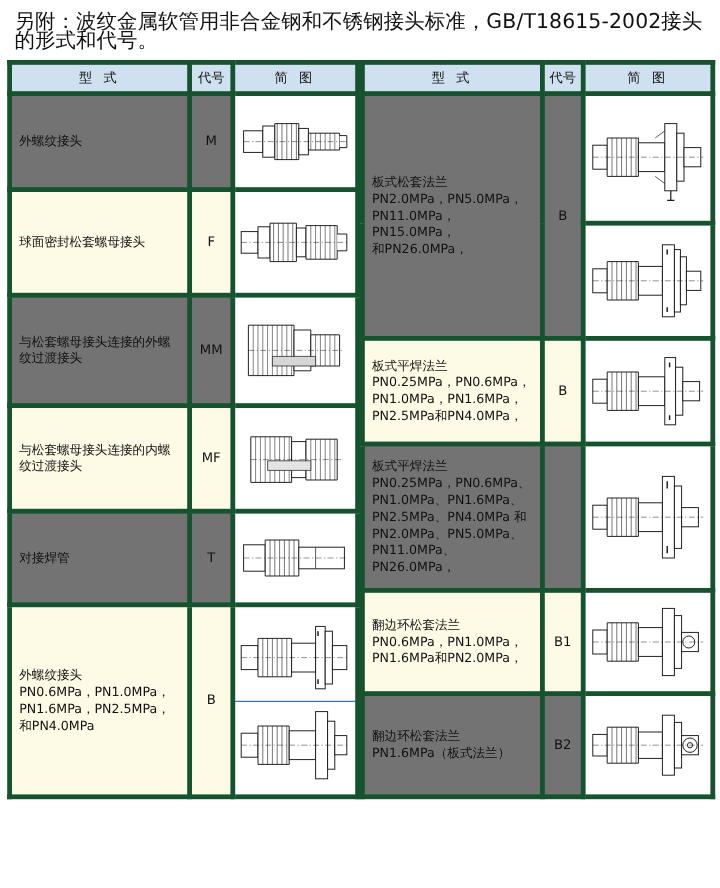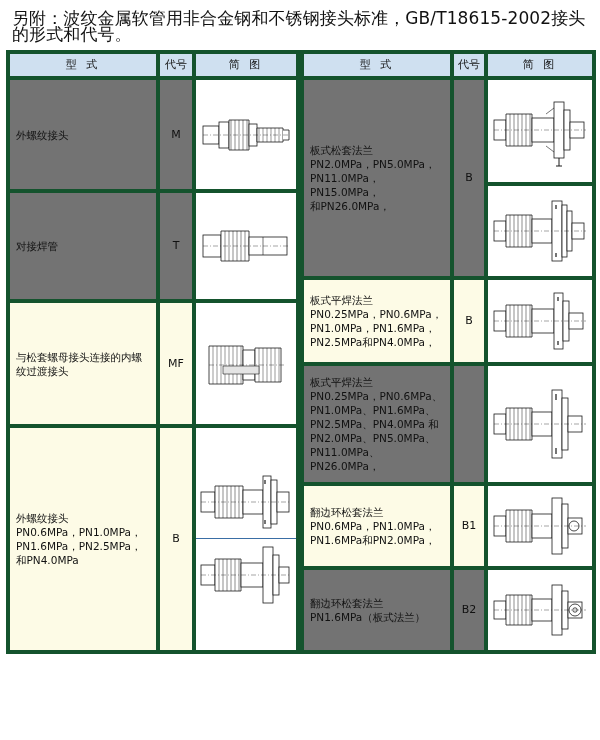--- a/index.html
+++ b/index.html
@@ -117,56 +117,96 @@
                 <rect x="52" y="20" width="8" height="22" fill="#ffffff"></rect>
                 <path d="M60 24 L86 24 L86 38 L60 38 Z" fill="#ffffff"></path>
                 <path d="M62 24 L62 38 M66 24 L66 38 M70 24 L70 38 M74 24 L74 38 M78 24 L78 38 M82 24 L82 38" stroke-width="0.45"></path>
                 <path d="M86 26 L92 26 L92 36 L86 36" fill="#ffffff"></path>
                 <path d="M6 31 L92 31" stroke-dasharray="5,2,1,2" stroke-width="0.4"></path>
               </g>
             </svg>
           </td>
         </tr>
 
-
-
-        <tr style="height:78px">
+        <tr style="height:88px">
+          <td class="yellow">
+            <div class="cell-text">球面密封松套螺母接头</div>
+          </td>
+          <td class="yellow cell-code">F</td>
+          <td class="fig">
+            <svg width="98" height="66" viewBox="0 0 98 66">
+              <g fill="none" stroke="#1a1a1a" stroke-width="0.8">
+                <rect x="4" y="24" width="14" height="18" fill="#ffffff"></rect>
+                <rect x="18" y="20" width="10" height="26" fill="#ffffff"></rect>
+                <path d="M28 17 L50 17 L50 49 L28 49 Z" fill="#ffffff"></path>
+                <path d="M31 17 L31 49 M35 17 L35 49 M39 17 L39 49 M43 17 L43 49 M47 17 L47 49" stroke-width="0.5"></path>
+                <path d="M50 21 L58 21 L58 45 L50 45 Z" fill="#ffffff"></path>
+                <path d="M58 19 L84 19 L84 47 L58 47 Z" fill="#ffffff"></path>
+                <path d="M62 19 L62 47 M66 19 L66 47 M70 19 L70 47 M74 19 L74 47 M78 19 L78 47 M82 19 L82 47" stroke-width="0.45"></path>
+                <path d="M84 26 L92 26 L92 40 L84 40" fill="#ffffff"></path>
+                <path d="M4 33 L92 33" stroke-dasharray="5,2,1,2" stroke-width="0.4"></path>
+              </g>
+            </svg>
+          </td>
+        </tr>
+
+        <tr style="height:92px">
           <td class="white">
-            <div class="cell-text">对接焊管</div>
-          </td>
-          <td class="white cell-code">T</td>
-          <td class="fig">
-            <svg width="98" height="58" viewBox="0 0 98 58">
-              <g fill="none" stroke="#1a1a1a" stroke-width="0.8">
-                <rect x="6" y="18" width="18" height="22" fill="#ffffff"></rect>
-                <path d="M24 14 L52 14 L52 44 L24 44 Z" fill="#ffffff"></path>
-                <path d="M28 14 L28 44 M32 14 L32 44 M36 14 L36 44 M40 14 L40 44 M44 14 L44 44 M48 14 L48 44" stroke-width="0.5"></path>
-                <rect x="52" y="20" width="38" height="18" fill="#ffffff"></rect>
-                <path d="M66 20 L66 38" stroke-width="0.6"></path>
-                <path d="M6 29 L92 29" stroke-dasharray="5,2,1,2" stroke-width="0.4"></path>
+            <div class="cell-text">与松套螺母接头连接的外螺纹过渡接头</div>
+          </td>
+          <td class="white cell-code">MM</td>
+          <td class="fig">
+            <svg width="98" height="70" viewBox="0 0 98 70">
+              <g fill="none" stroke="#1a1a1a" stroke-width="0.8">
+                <path d="M10 14 L48 14 L48 56 L10 56 Z" fill="#ffffff"></path>
+                <path d="M14 14 L14 56 M18 14 L18 56 M22 14 L22 56 M26 14 L26 56 M30 14 L30 56 M34 14 L34 56 M38 14 L38 56 M42 14 L42 56 M46 14 L46 56" stroke-width="0.45"></path>
+                <path d="M48 18 L62 18 L62 52 L48 52 Z" fill="#ffffff"></path>
+                <path d="M62 22 L86 22 L86 48 L62 48 Z" fill="#ffffff"></path>
+                <path d="M66 22 L66 48 M70 22 L70 48 M74 22 L74 48 M78 22 L78 48 M82 22 L82 48" stroke-width="0.45"></path>
+                <path d="M30 40 L66 40 L66 48 L30 48 Z" fill="#d6d6d6" stroke-width="0.6"></path>
+                <path d="M10 35 L90 35" stroke-dasharray="5,2,1,2" stroke-width="0.4"></path>
               </g>
             </svg>
           </td>
         </tr>
 
         <tr style="height:88px">
           <td class="yellow">
             <div class="cell-text">与松套螺母接头连接的内螺纹过渡接头</div>
           </td>
           <td class="yellow cell-code">MF</td>
           <td class="fig">
             <svg width="98" height="68" viewBox="0 0 98 68">
               <g fill="none" stroke="#1a1a1a" stroke-width="0.8">
                 <path d="M12 16 L46 16 L46 54 L12 54 Z" fill="#ffffff"></path>
                 <path d="M16 16 L16 54 M20 16 L20 54 M24 16 L24 54 M28 16 L28 54 M32 16 L32 54 M36 16 L36 54 M40 16 L40 54 M44 16 L44 54" stroke-width="0.45"></path>
                 <path d="M46 20 L58 20 L58 50 L46 50 Z" fill="#ffffff"></path>
                 <path d="M58 18 L84 18 L84 52 L58 52 Z" fill="#ffffff"></path>
                 <path d="M62 18 L62 52 M66 18 L66 52 M70 18 L70 52 M74 18 L74 52 M78 18 L78 52 M82 18 L82 52" stroke-width="0.45"></path>
                 <path d="M26 36 L62 36 L62 44 L26 44 Z" fill="#e4e4e4" stroke-width="0.6"></path>
                 <path d="M12 35 L88 35" stroke-dasharray="5,2,1,2" stroke-width="0.4"></path>
+              </g>
+            </svg>
+          </td>
+        </tr>
+
+        <tr style="height:78px">
+          <td class="white">
+            <div class="cell-text">对接焊管</div>
+          </td>
+          <td class="white cell-code">T</td>
+          <td class="fig">
+            <svg width="98" height="58" viewBox="0 0 98 58">
+              <g fill="none" stroke="#1a1a1a" stroke-width="0.8">
+                <rect x="6" y="18" width="18" height="22" fill="#ffffff"></rect>
+                <path d="M24 14 L52 14 L52 44 L24 44 Z" fill="#ffffff"></path>
+                <path d="M28 14 L28 44 M32 14 L32 44 M36 14 L36 44 M40 14 L40 44 M44 14 L44 44 M48 14 L48 44" stroke-width="0.5"></path>
+                <rect x="52" y="20" width="38" height="18" fill="#ffffff"></rect>
+                <path d="M66 20 L66 38" stroke-width="0.6"></path>
+                <path d="M6 29 L92 29" stroke-dasharray="5,2,1,2" stroke-width="0.4"></path>
               </g>
             </svg>
           </td>
         </tr>
 
         <tr style="height:160px">
           <td class="yellow">
             <div class="cell-text" style="white-space:pre-line">外螺纹接头
 PN0.6MPa，PN1.0MPa，
 PN1.6MPa，PN2.5MPa，

